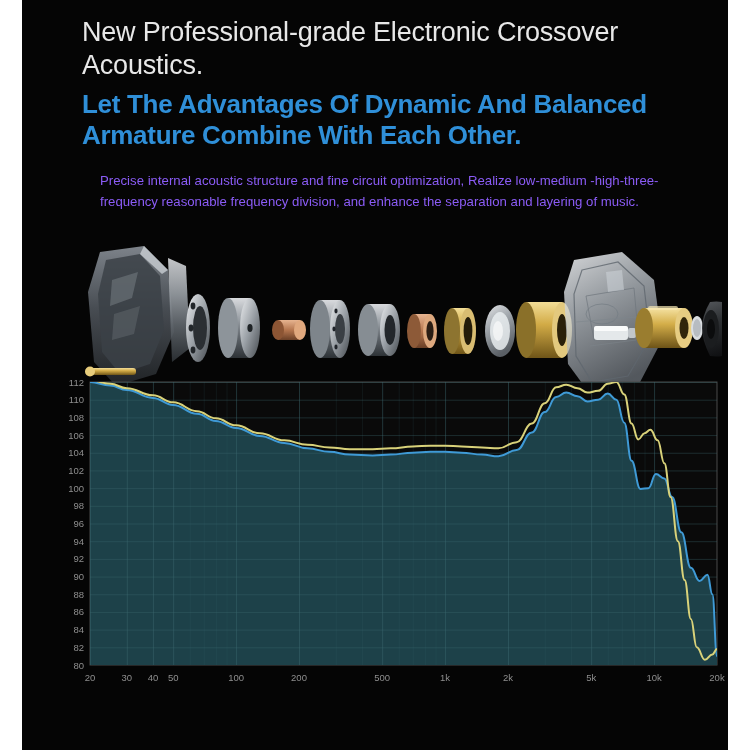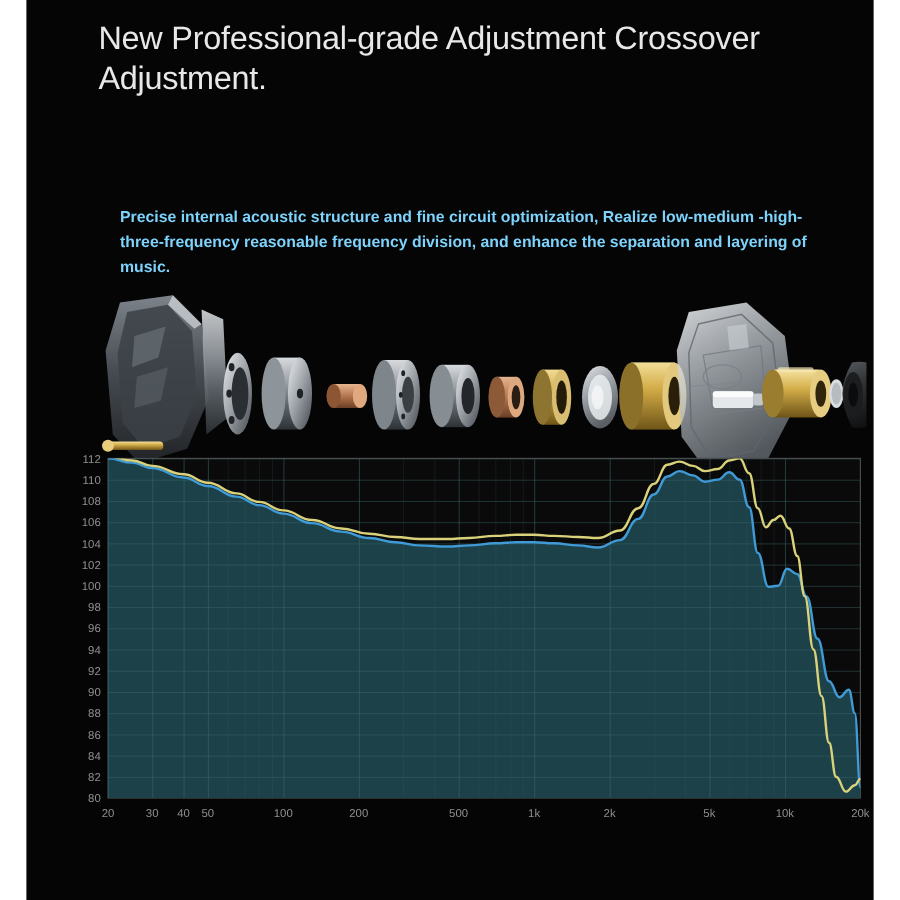--- a/index.html
+++ b/index.html
@@ -19,21 +19,21 @@
     color:#e8e8e8;font-size:27px;line-height:33px;font-weight:400;
     letter-spacing:-0.2px;
   }
   #subhead{
     position:absolute;left:60px;top:89px;width:640px;
     color:#2f8fd8;font-size:26px;line-height:31px;font-weight:700;
     letter-spacing:-0.3px;
   }
   #para{
     position:absolute;left:78px;top:170px;width:600px;
-    color:#7dd3fc;font-size:13.2px;line-height:21px;font-weight:700;
+    color:#8b5cf6;font-size:13.2px;line-height:21px;font-weight:400;
   }
 
   
   #product{position:absolute;left:60px;top:236px;width:640px;height:160px;}
   #product svg{display:block;}
 
   
   #chart{position:absolute;left:18px;top:376px;width:688px;height:316px;}
   #chart svg{display:block;}
 
@@ -42,21 +42,22 @@
     position:absolute;left:56px;top:707px;width:640px;
     color:#b4b4b4;font-size:11.6px;line-height:16px;
   }
 </style>
 </head>
 <body>
 
 <div id="page">
   <div id="card">
 
-    <div id="headline">New Professional-grade Adjustment Crossover Adjustment.</div>
+    <div id="headline">New Professional-grade Electronic Crossover Acoustics.</div>
+    <div id="subhead">Let The Advantages Of Dynamic And Balanced Armature Combine With Each Other.</div>
     <div id="para">Precise internal acoustic structure and fine circuit optimization, Realize low-medium -high-three-frequency reasonable frequency division, and enhance the separation and layering of music.</div>
 
     <div id="product">
       <svg width="640" height="160" viewBox="0 0 640 160" xmlns="http://www.w3.org/2000/svg">
         <defs>
           <linearGradient id="gMetal" x1="0" y1="0" x2="0" y2="1">
             <stop offset="0%" stop-color="#d8dadd"></stop>
             <stop offset="35%" stop-color="#9aa0a6"></stop>
             <stop offset="65%" stop-color="#60666c"></stop>
             <stop offset="100%" stop-color="#2d3236"></stop>

